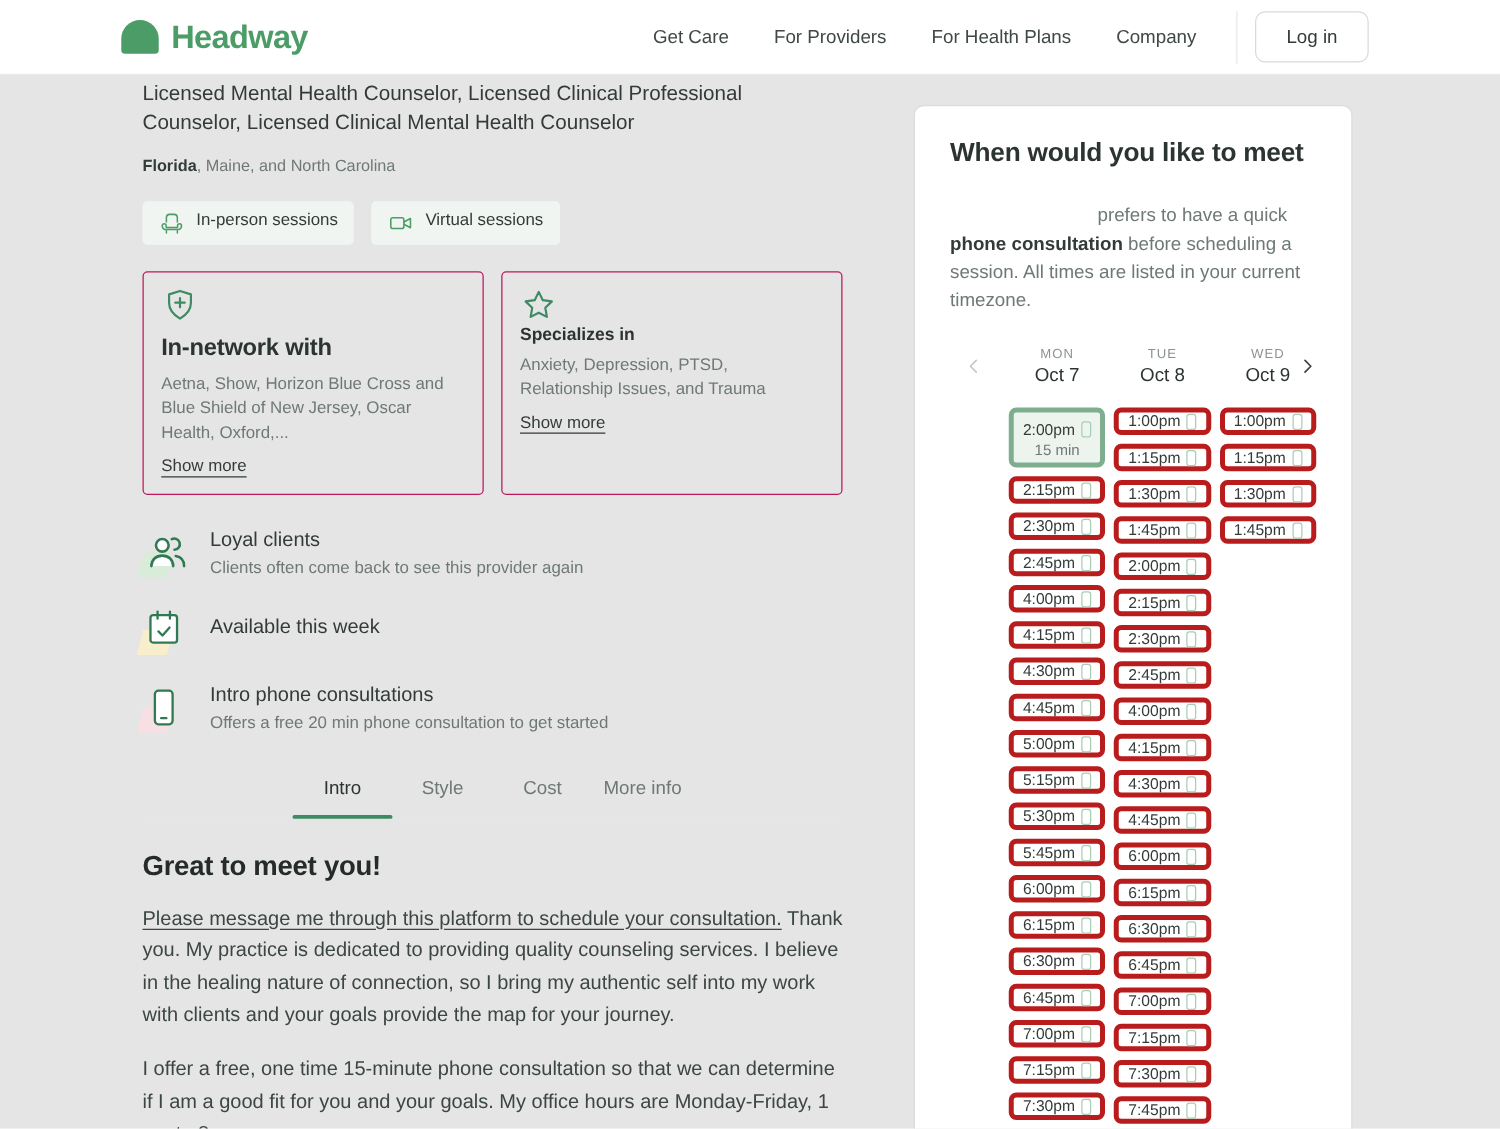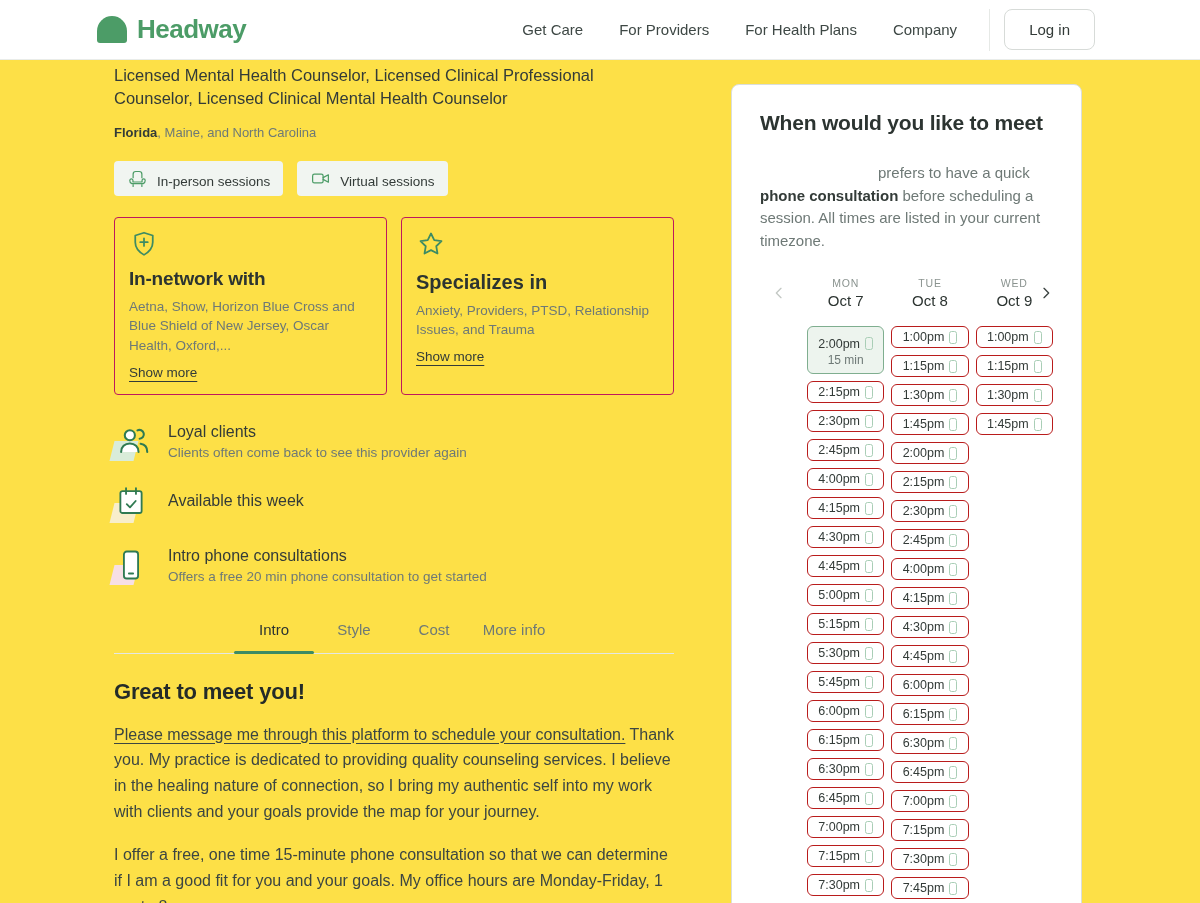--- a/index.html
+++ b/index.html
@@ -1,18 +1,18 @@
 <!DOCTYPE html>
 <html><head>
 <meta charset="utf-8">
 <style>
   * { margin:0; padding:0; box-sizing:border-box; }
   html,body { background:#fff; }
   body { font-family:"Liberation Sans", sans-serif; color:#333b38; }
-  .page { position:relative; width:1200px; height:903px; overflow:hidden; background:#fde047; }
+  .page { position:relative; width:1200px; height:903px; overflow:hidden; background:#e5e5e5; }
 
   
   .header { position:absolute; top:0; left:0; width:1200px; height:60px;
     display:flex; align-items:center; padding:0 97px; border-bottom:1px solid #e9ece9; background:#fff; z-index:5; }
   .brand { display:flex; align-items:center; gap:10px; cursor:pointer; }
   .logo-mark { width:30px; height:27px; background:#4c9c67; border-radius:15px 15px 3px 3px; }
   .brand-name { font-size:26px; font-weight:700; color:#4c9c67; letter-spacing:-0.5px; }
   .nav { display:flex; gap:36px; margin-left:auto; margin-right:32px; }
   .nav-link { font-size:15px; color:#3e4845; text-decoration:none; cursor:pointer; }
   .header-divider { width:1px; height:42px; background:#e6e9e6; margin-right:14px; }
@@ -21,29 +21,29 @@
   .btn-join { background:#4c9c67; border:none; border-radius:8px; padding:12px 20px;
     font-size:15px; color:#fff; cursor:pointer; font-family:inherit; }
 
   
   .left-col { position:absolute; left:114px; top:64px; width:560px; }
   .licenses { font-size:16.5px; line-height:1.42; color:#333b38; }
   .location { margin-top:14px; font-size:13px; color:#6e7976; }
   .location b { color:#333b38; }
 
   .badges { display:flex; gap:14px; margin-top:21px; }
-  .badge { display:flex; align-items:flex-end; gap:9px; background:#f1f5f1; border-radius:4px;
+  .badge { display:flex; align-items:flex-start; gap:9px; background:#f1f5f1; border-radius:4px;
     padding:7px 13px; font-size:13.5px; color:#333b38; }
   .badge svg { display:block; }
 
   .cards { display:flex; gap:14px; margin-top:21px; }
   .card { flex:1; border:1px solid #be185d; border-radius:4px; padding:11px 14px 13px; }
   .card svg { display:block; }
   .card-title-lg { margin-top:9px; font-size:19px; font-weight:600; color:#2c3431; letter-spacing:-0.2px; }
-  .card-title-sm { margin-top:12px; font-size:20px; font-weight:700; color:#2c3431; }
+  .card-title-sm { font-size:14px; font-weight:700; color:#2c3431; }
   .card-body { margin-top:7px; font-size:13.5px; line-height:1.45; color:#6e7976; }
   .show-more { display:inline-block; margin-top:9px; font-size:13.5px; color:#333b38;
     text-decoration:underline; text-underline-offset:4px; cursor:pointer; }
 
   .features { margin-top:26px; display:flex; flex-direction:column; gap:22px; }
   .feature { display:flex; align-items:flex-start; gap:16px; }
   .f-icon { position:relative; width:38px; height:40px; flex:0 0 auto; }
   .f-shadow { position:absolute; left:-2px; bottom:0px; width:24px; height:20px; transform:skewX(-14deg); }
   .f-icon svg { position:relative; z-index:1; display:block; }
   .f-title { font-size:16px; color:#333b38; margin-top:2px; }
@@ -72,21 +72,21 @@
   .cal { position:relative; margin-top:25px; margin-left:47px; }
   .cal-arrow { position:absolute; top:6px; background:none; border:none; cursor:pointer; padding:2px; }
   .cal-arrow.prev { left:-38px; }
   .cal-arrow.next { right:-3px; }
   .cal-heads { display:flex; gap:7px; }
   .day-head { width:80px; text-align:center; }
   .dow { font-size:10.5px; letter-spacing:0.8px; color:#8a938f; }
   .ddate { margin-top:3px; font-size:15px; color:#2c3431; }
   .cal-cols { display:flex; gap:7px; margin-top:17px; align-items:flex-start; }
   .cal-col { width:80px; display:flex; flex-direction:column; gap:7px; }
-  .slot { height:22px; background:#fff; border:1px solid #b91c1c; border-radius:6px;
+  .slot { height:22px; background:#fff; border:4px solid #b91c1c; border-radius:6px;
     display:flex; align-items:center; justify-content:center; gap:5px;
     font-size:12.5px; color:#333b38; cursor:pointer; font-family:inherit; }
   .slot.selected { height:48px; background:#edf4ee; border-color:#7fae8f; flex-direction:column; gap:2px; padding-top:3px; }
   .slot-line { display:flex; align-items:center; gap:5px; }
   .slot-dur { font-size:12px; color:#6e7976; }
   .slot-phone { display:inline-block; width:8px; height:13px; border:1.4px solid #a9ceb6; border-radius:2.5px; }
 </style>
 </head>
 <body>
 
@@ -137,21 +137,21 @@
         </svg>
         <div class="card-title-lg">In-network with</div>
         <div class="card-body">Aetna, Show, Horizon Blue Cross and Blue Shield of New Jersey, Oscar Health, Oxford,...</div>
         <span class="show-more">Show more</span>
       </div>
       <div class="card">
         <svg width="30" height="30" viewBox="0 0 24 24" fill="none" stroke="#3d8b63" stroke-width="1.4" stroke-linecap="round" stroke-linejoin="round">
           <path d="M12 3.6l2.6 5.3 5.8.8-4.2 4.1 1 5.8L12 16.9l-5.2 2.7 1-5.8-4.2-4.1 5.8-.8L12 3.6z"></path>
         </svg>
         <div class="card-title-sm">Specializes in</div>
-        <div class="card-body">Anxiety, Providers, PTSD, Relationship Issues, and Trauma</div>
+        <div class="card-body">Anxiety, Depression, PTSD, Relationship Issues, and Trauma</div>
         <span class="show-more">Show more</span>
       </div>
     </div>
 
     <div class="features" id="features">
         <div class="feature ">
       <span class="f-icon">
             <span class="f-shadow" style="background:#d9ecd9"></span>
             <svg width="38" height="38" viewBox="0 0 24 24" fill="none" stroke="#2f7a52" stroke-width="1.3" stroke-linecap="round" stroke-linejoin="round">
               <circle cx="10" cy="9" r="3.2" fill="#fff"></circle>

